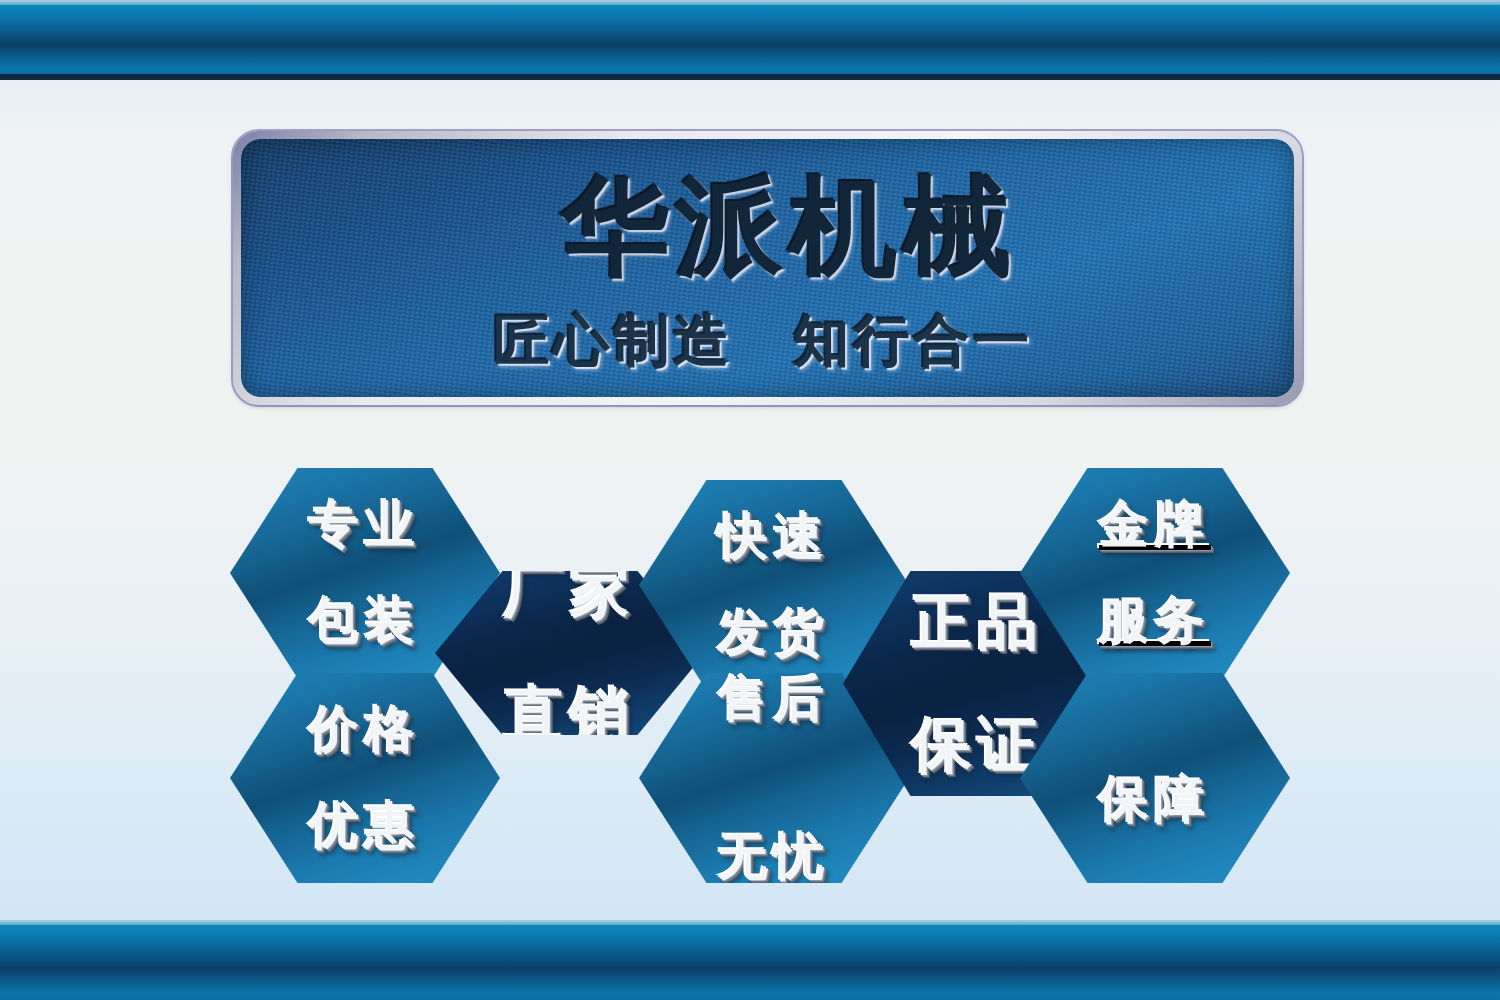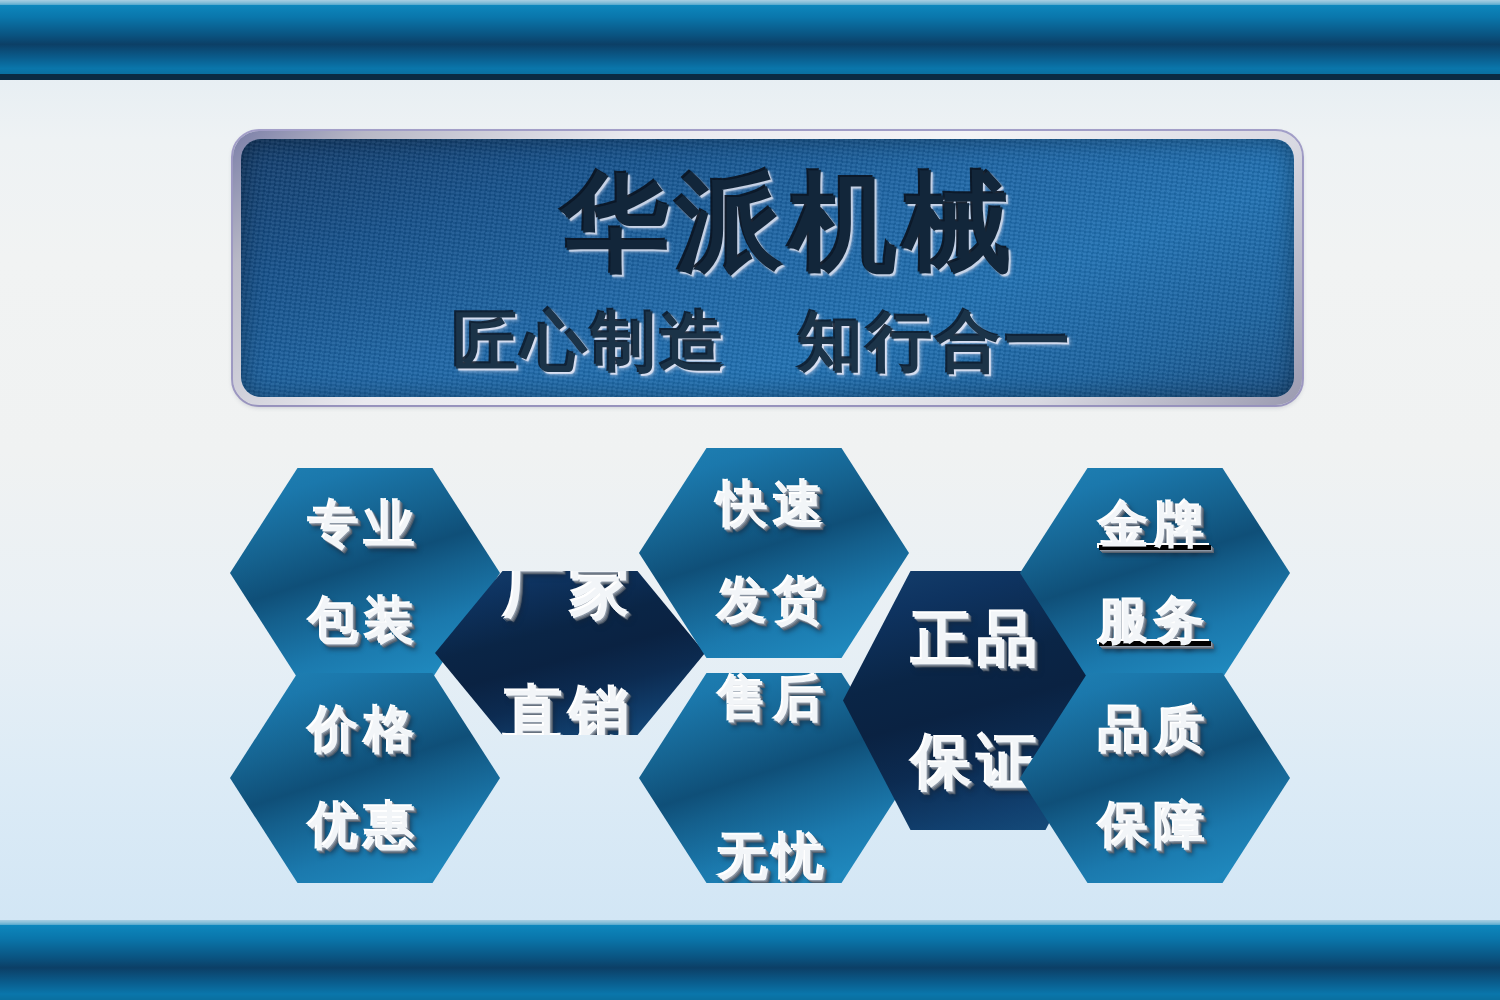--- a/index.html
+++ b/index.html
@@ -77,21 +77,21 @@
   #title-main{
     font-size:108px;letter-spacing:6px;margin:6px 0 4px 44px;
     color:#12263a;
     text-shadow:
       -2px -2px 0 rgba(10,18,30,.9),
       2px 2px 1px rgba(214,222,238,.85),
       3px 3px 3px rgba(190,200,225,.55),
       0 0 2px rgba(0,0,0,.6);
   }
   #title-sub{
-    font-size:65px;letter-spacing:4px;margin:6px 0 0 -8px;
+    font-size:56px;letter-spacing:4px;margin:6px 0 0 -8px;
     color:#1b3348;
     text-shadow:
       -2px -2px 0 rgba(12,22,36,.85),
       2px 2px 1px rgba(222,228,244,.95),
       3px 3px 4px rgba(196,206,230,.6),
       0 0 2px rgba(0,0,0,.5);
   }
 
   
   #hexes{position:absolute;left:0;top:0;width:1500px;height:1000px;}
@@ -166,42 +166,41 @@
     <div class="hex light" style="left:230px;top:673px;width:270px;height:210px;">
       <div class="line">价格</div>
       <div class="line s2">优惠</div>
     </div>
 
     <div class="hex tall" style="left:435px;top:571px;width:270px;height:164px;">
       <div class="line">厂家</div>
       <div class="line s2">直销</div>
     </div>
 
-    <div class="hex light" style="left:639px;top:448px;width:270px;height:210px;">
+    <div class="hex light" style="left:639px;top:480px;width:270px;height:210px;">
       <div class="line">快速</div>
       <div class="line s2">发货</div>
     </div>
 
     <div class="hex light" style="left:639px;top:673px;width:270px;height:210px;justify-content:space-between;">
       <div class="line">售后</div>
       <div class="line s2">无忧</div>
     </div>
 
-    <div class="hex tall" style="left:843px;top:571px;width:270px;height:259px;">
+    <div class="hex tall" style="left:843px;top:571px;width:270px;height:225px;">
       <div class="line">正品</div>
       <div class="line s2">保证</div>
     </div>
 
     <div class="hex light" style="left:1020px;top:468px;width:270px;height:210px;text-decoration:underline;">
       <div class="line">金牌</div>
       <div class="line s2">服务</div>
     </div>
 
     <div class="hex light" style="left:1020px;top:673px;width:270px;height:210px;">
-      <div class="line">品质</div>
       <div class="line s2">保障</div>
     </div>
 
   </div>
 
   <div class="bar" id="botbar">
     <div class="hl"></div>
     <div class="body"></div>
   </div>
 

